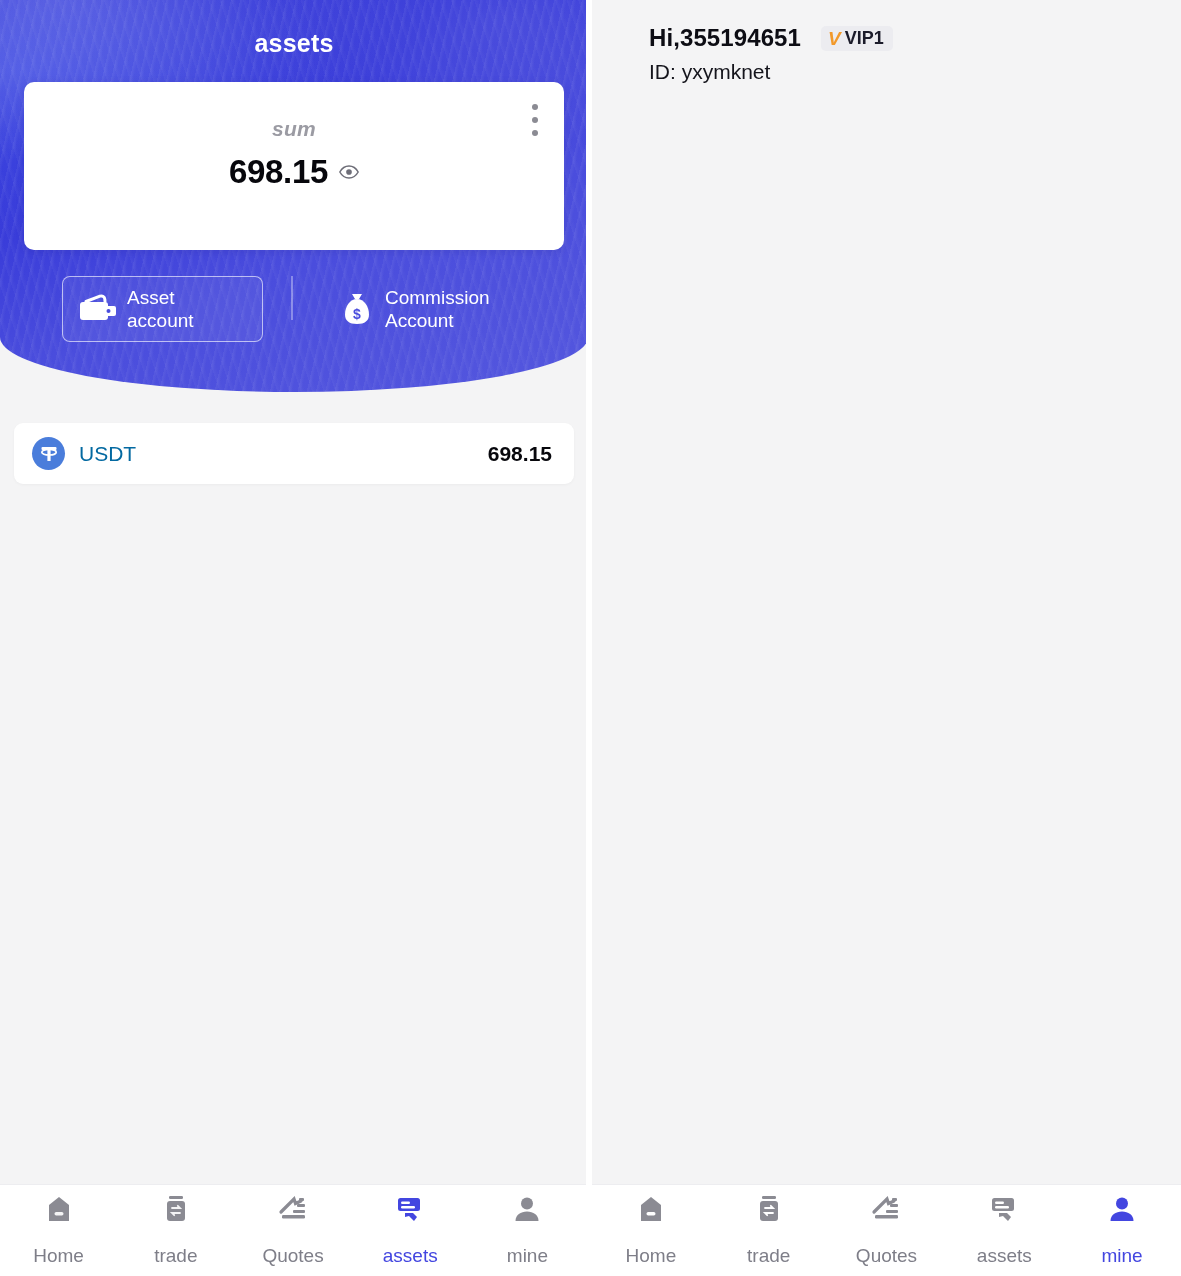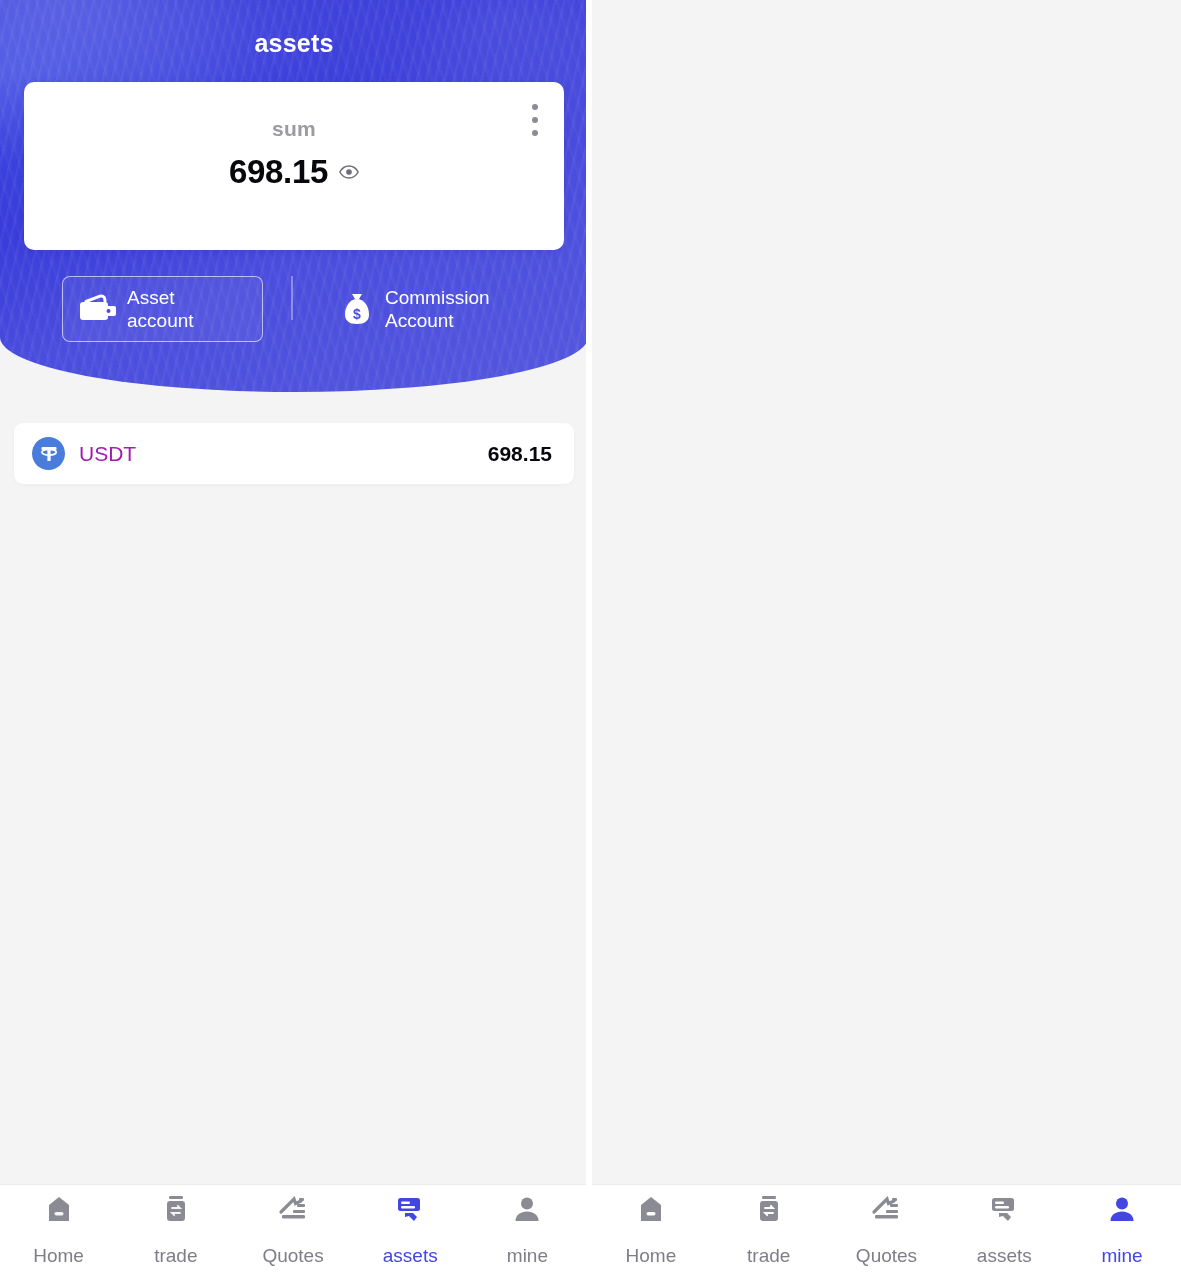--- a/index.html
+++ b/index.html
@@ -55,21 +55,21 @@
     background:#fff; border-radius:10px;
     box-shadow:0 2px 8px rgba(20,20,80,.10);
   }
   .kebab{
     position:absolute; top:22px; right:26px;
     width:6px; display:flex; flex-direction:column; gap:7px; cursor:pointer;
   }
   .kebab i{ display:block; width:6px; height:6px; border-radius:50%; background:#8b8b93; }
   .sum-label{
     text-align:center; color:#9b9ba3; font-size:21px; font-weight:bold;
-    padding-top:35px; letter-spacing:.2px;
+    padding-top:35px; letter-spacing:.2px;font-style:italic;
   }
   .sum-convert{ text-align:center; color:#a9a9b2; font-size:20px; padding-top:6px; }
   .sum-value-row{
     display:flex; align-items:center; justify-content:center; gap:11px; padding-top:12px;
   }
   .sum-value{ color:#07070c; font-size:33px; font-weight:bold; letter-spacing:-.3px; }
   .eye-icon{ width:20px; height:14px; display:block; }
 
   .acct-row{
     position:absolute; top:276px; left:0; width:588px;
@@ -95,21 +95,21 @@
     width:560px; height:61px;
     background:#fff; border-radius:9px;
     display:flex; align-items:center; padding:0 22px 0 18px;
     box-shadow:0 1px 3px rgba(0,0,0,.04);
   }
   .coin-badge{
     width:33px; height:33px; border-radius:50%;
     background:#4a7ddb; display:flex; align-items:center; justify-content:center;
     flex:none;
   }
-  .coin-name{ margin-left:14px; font-size:21px; color:#a21caf; }
+  .coin-name{ margin-left:14px; font-size:21px; color:#0369a1; }
   .coin-amt{ margin-left:auto; font-size:21px; font-weight:bold; color:#07070c; }
 
   
   .mine-top{ position:relative; width:100%; background:#f4f4f5; height:170px; }
   .hi-row{ display:flex; align-items:center; gap:20px; padding:24px 0 0 57px; }
   .hi-name{ font-size:24px; font-weight:bold; color:#0d0d14; letter-spacing:.1px; }
   .vip-badge{
     display:flex; align-items:center; gap:4px;
     background:#ececf0; border-radius:5px; padding:3px 9px 3px 7px;
   }
@@ -241,20 +241,30 @@
           <circle cx="15" cy="9.5" r="6" fill="#8b8b93"></circle>
           <path d="M3.5 27c0-6 5.2-9.5 11.5-9.5S26.5 21 26.5 27z" fill="#8b8b93"></path>
         </svg>
         <span class="tab-label">mine</span>
       </div>
     </div>
   </div>
 
   <div class="panel panel-right">
 
+    <div class="mine-top">
+      <div class="hi-row">
+        <span class="hi-name">Hi,355194651</span>
+        <span class="vip-badge">
+          <span class="vip-v">V</span>
+          <span class="vip-txt">VIP1</span>
+        </span>
+      </div>
+      <div class="id-row">ID: yxymknet</div>
+    </div>
 
     <div class="tabbar">
       <div class="tab">
         <svg width="30" height="30" viewBox="0 0 30 30">
           <path d="M15 3l10 8v16H5V11l10-8z" fill="#8b8b93"></path>
           <rect x="10.5" y="18" width="9" height="3.4" rx="1.7" fill="#ffffff"></rect>
         </svg>
         <span class="tab-label">Home</span>
       </div>
       <div class="tab">

